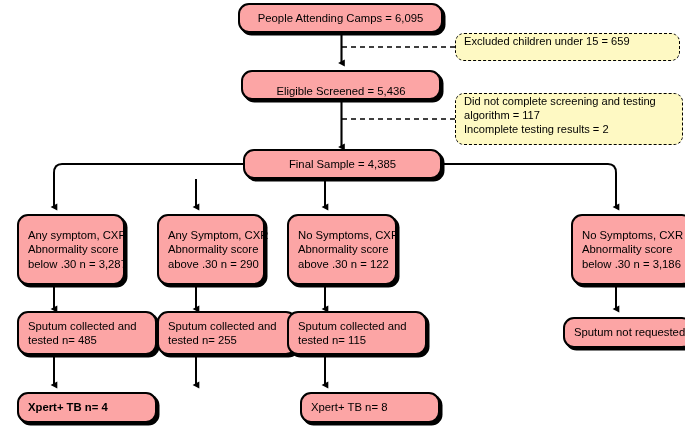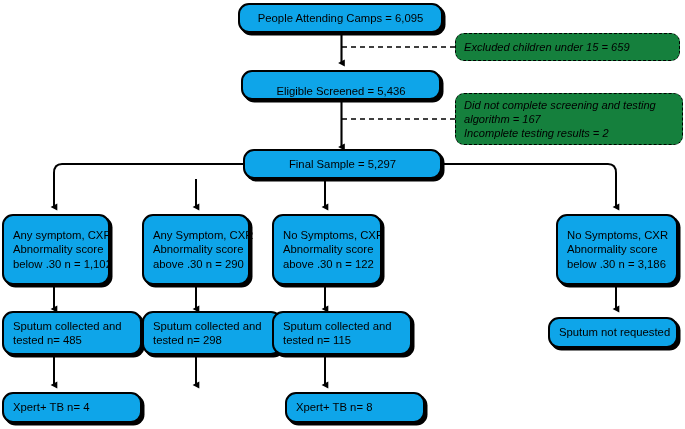--- a/index.html
+++ b/index.html
@@ -22,58 +22,57 @@
     position: absolute;
     left: 0;
     top: 0;
     width: 685px;
     height: 429px;
     pointer-events: none;
   }
   .node {
     position: absolute;
     box-sizing: border-box;
-    background: #0ea5e9;
+    background: #fca5a5;
     border: 2.2px solid #000000;
     border-radius: 11px;
     display: flex;
     flex-direction: column;
     justify-content: center;
     box-shadow: 2.5px 2.5px 0 0 #000000;
     z-index: 3;
   }
   .node.center {
     align-items: center;
     text-align: center;
   }
   .node.left {
     align-items: flex-start;
     text-align: left;
+    margin-left: 15px;
   }
   .node .line {
     font-size: 11.3px;
     line-height: 14.4px;
     color: #000000;
     white-space: nowrap;
   }
   .node.center .line { padding: 0 10px; }
   .node.left .line { padding: 0 9px; }
 
   .note {
     position: absolute;
     box-sizing: border-box;
-    background: #15803d;
+    background: #fef9c3;
     border: 1.4px dashed #000000;
     border-radius: 9px;
     display: flex;
     flex-direction: column;
-    justify-content: center;
     align-items: flex-start;
     z-index: 3;
-    font-style: italic;
   }
   .note .line {
     font-size: 11.1px;
     line-height: 14.2px;
     color: #000000;
     white-space: nowrap;
     padding: 0 8px;
   }
 </style>
 </head>
@@ -121,32 +120,32 @@
   <div class="note" style="left:455px; top:33px; width:225px; height:28px;">
     <div class="line">Excluded children under 15 = 659</div>
   </div>
 
   <div class="node center" style="left:241px; top:70px; width:200px; height:30px;justify-content:flex-end;">
     <div class="line">Eligible Screened = 5,436</div>
   </div>
 
   <div class="note" style="left:455px; top:93px; width:228px; height:52px;">
     <div class="line">Did not complete screening and testing</div>
-    <div class="line">algorithm = 167</div>
+    <div class="line">algorithm = 117</div>
     <div class="line">Incomplete testing results = 2</div>
   </div>
 
   <div class="node center" style="left:243px; top:149px; width:199px; height:30px;">
-    <div class="line">Final Sample = 5,297</div>
+    <div class="line">Final Sample = 4,385</div>
   </div>
 
   <div class="node left" style="left:2px; top:214px; width:108px; height:71px;">
     <div class="line">Any symptom, CXR</div>
     <div class="line">Abnormality score</div>
-    <div class="line">below .30 n = 1,102</div>
+    <div class="line">below .30 n = 3,287</div>
   </div>
 
   <div class="node left" style="left:142px; top:214px; width:108px; height:71px;">
     <div class="line">Any Symptom, CXR</div>
     <div class="line">Abnormality score</div>
     <div class="line">above .30 n = 290</div>
   </div>
 
   <div class="node left" style="left:272px; top:214px; width:110px; height:71px;">
     <div class="line">No Symptoms, CXR</div>
@@ -160,33 +159,33 @@
     <div class="line">below .30 n = 3,186</div>
   </div>
 
   <div class="node left" style="left:2px; top:311px; width:140px; height:44px;">
     <div class="line">Sputum collected and</div>
     <div class="line">tested n= 485</div>
   </div>
 
   <div class="node left" style="left:142px; top:311px; width:140px; height:44px;">
     <div class="line">Sputum collected and</div>
-    <div class="line">tested n= 298</div>
+    <div class="line">tested n= 255</div>
   </div>
 
   <div class="node left" style="left:272px; top:311px; width:140px; height:44px;">
     <div class="line">Sputum collected and</div>
     <div class="line">tested n= 115</div>
   </div>
 
   <div class="node left" style="left:548px; top:317px; width:130px; height:31px;text-align:right;">
     <div class="line">Sputum not requested</div>
   </div>
 
-  <div class="node left" style="left:2px; top:392px; width:140px; height:31px;">
+  <div class="node left" style="left:2px; top:392px; width:140px; height:31px;font-weight:bold;">
     <div class="line">Xpert+ TB n= 4</div>
   </div>
 
 
   <div class="node left" style="left:285px; top:392px; width:140px; height:31px;">
     <div class="line">Xpert+ TB n= 8</div>
   </div>
 
 </div>
 

